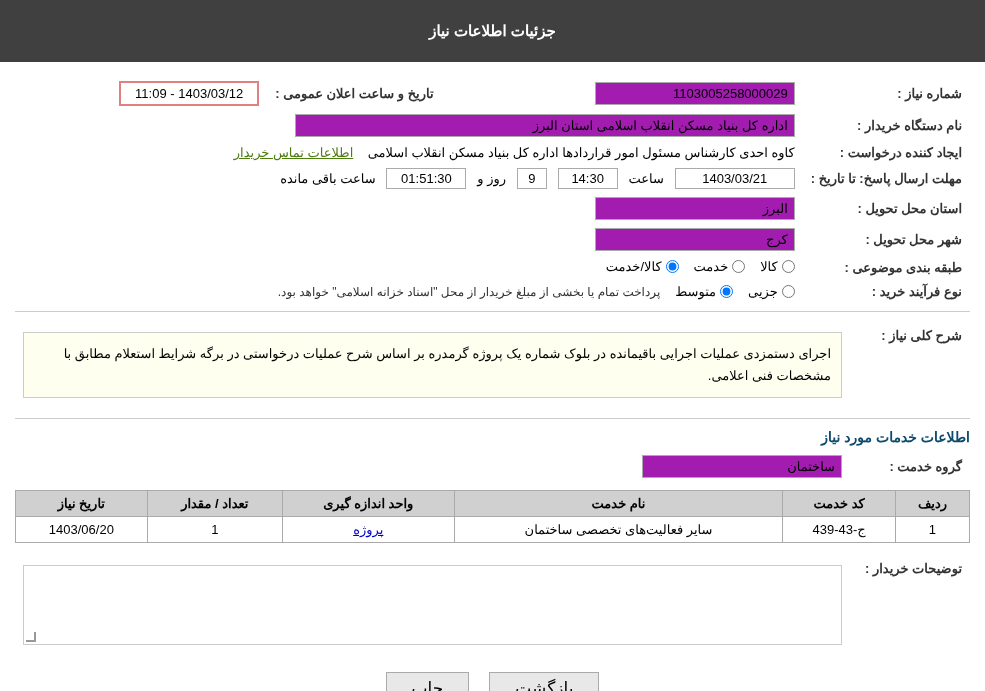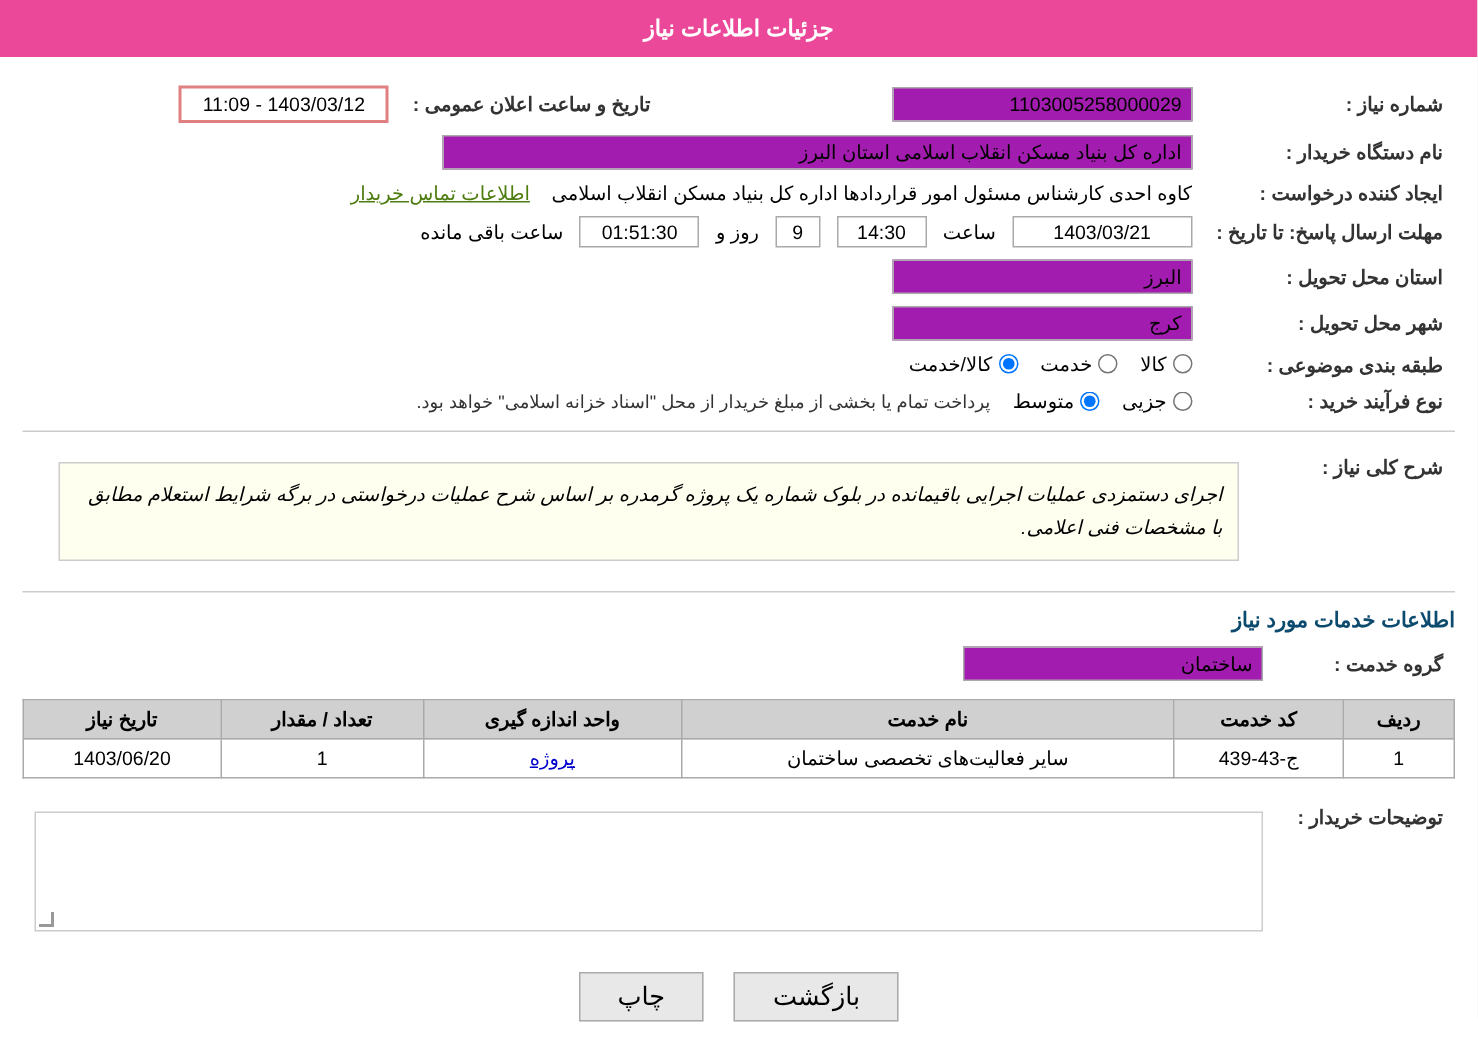--- a/index.html
+++ b/index.html
@@ -9,24 +9,24 @@
       background: #f0f0f0;
       direction: rtl;
     }
     .page-wrapper {
       max-width: 985px;
       margin: 0 auto;
       background: #fff;
       min-height: 691px;
     }
     .header-bar {
-      background: #ec4899;
+      background: #404040;
       color: #fff;
       text-align: center;
-      padding: 10px 15px;
+      padding: 22px 15px;
       font-size: 15px;
       font-weight: bold;
     }
     .content-area {
       padding: 15px;
     }
     .info-table {
       width: 100%;
       border-collapse: collapse;
       margin-bottom: 8px;
@@ -84,26 +84,25 @@
       gap: 4px;
     }
     .note-text {
       color: #333;
       font-size: 12px;
     }
     .description-box {
       border: 1px solid #ccc;
       background: #fffff0;
       padding: 10px;
-      margin: 8px 16px;
+      margin: 8px 0;
       min-height: 60px;
       text-align: right;
       line-height: 1.7;
       font-size: 13px;
-      font-style: italic;
     }
     .section-title {
       font-weight: bold;
       font-size: 14px;
       margin: 10px 0 6px 0;
       color: #0c4a6e;
     }
     .services-table {
       width: 100%;
       border-collapse: collapse;

